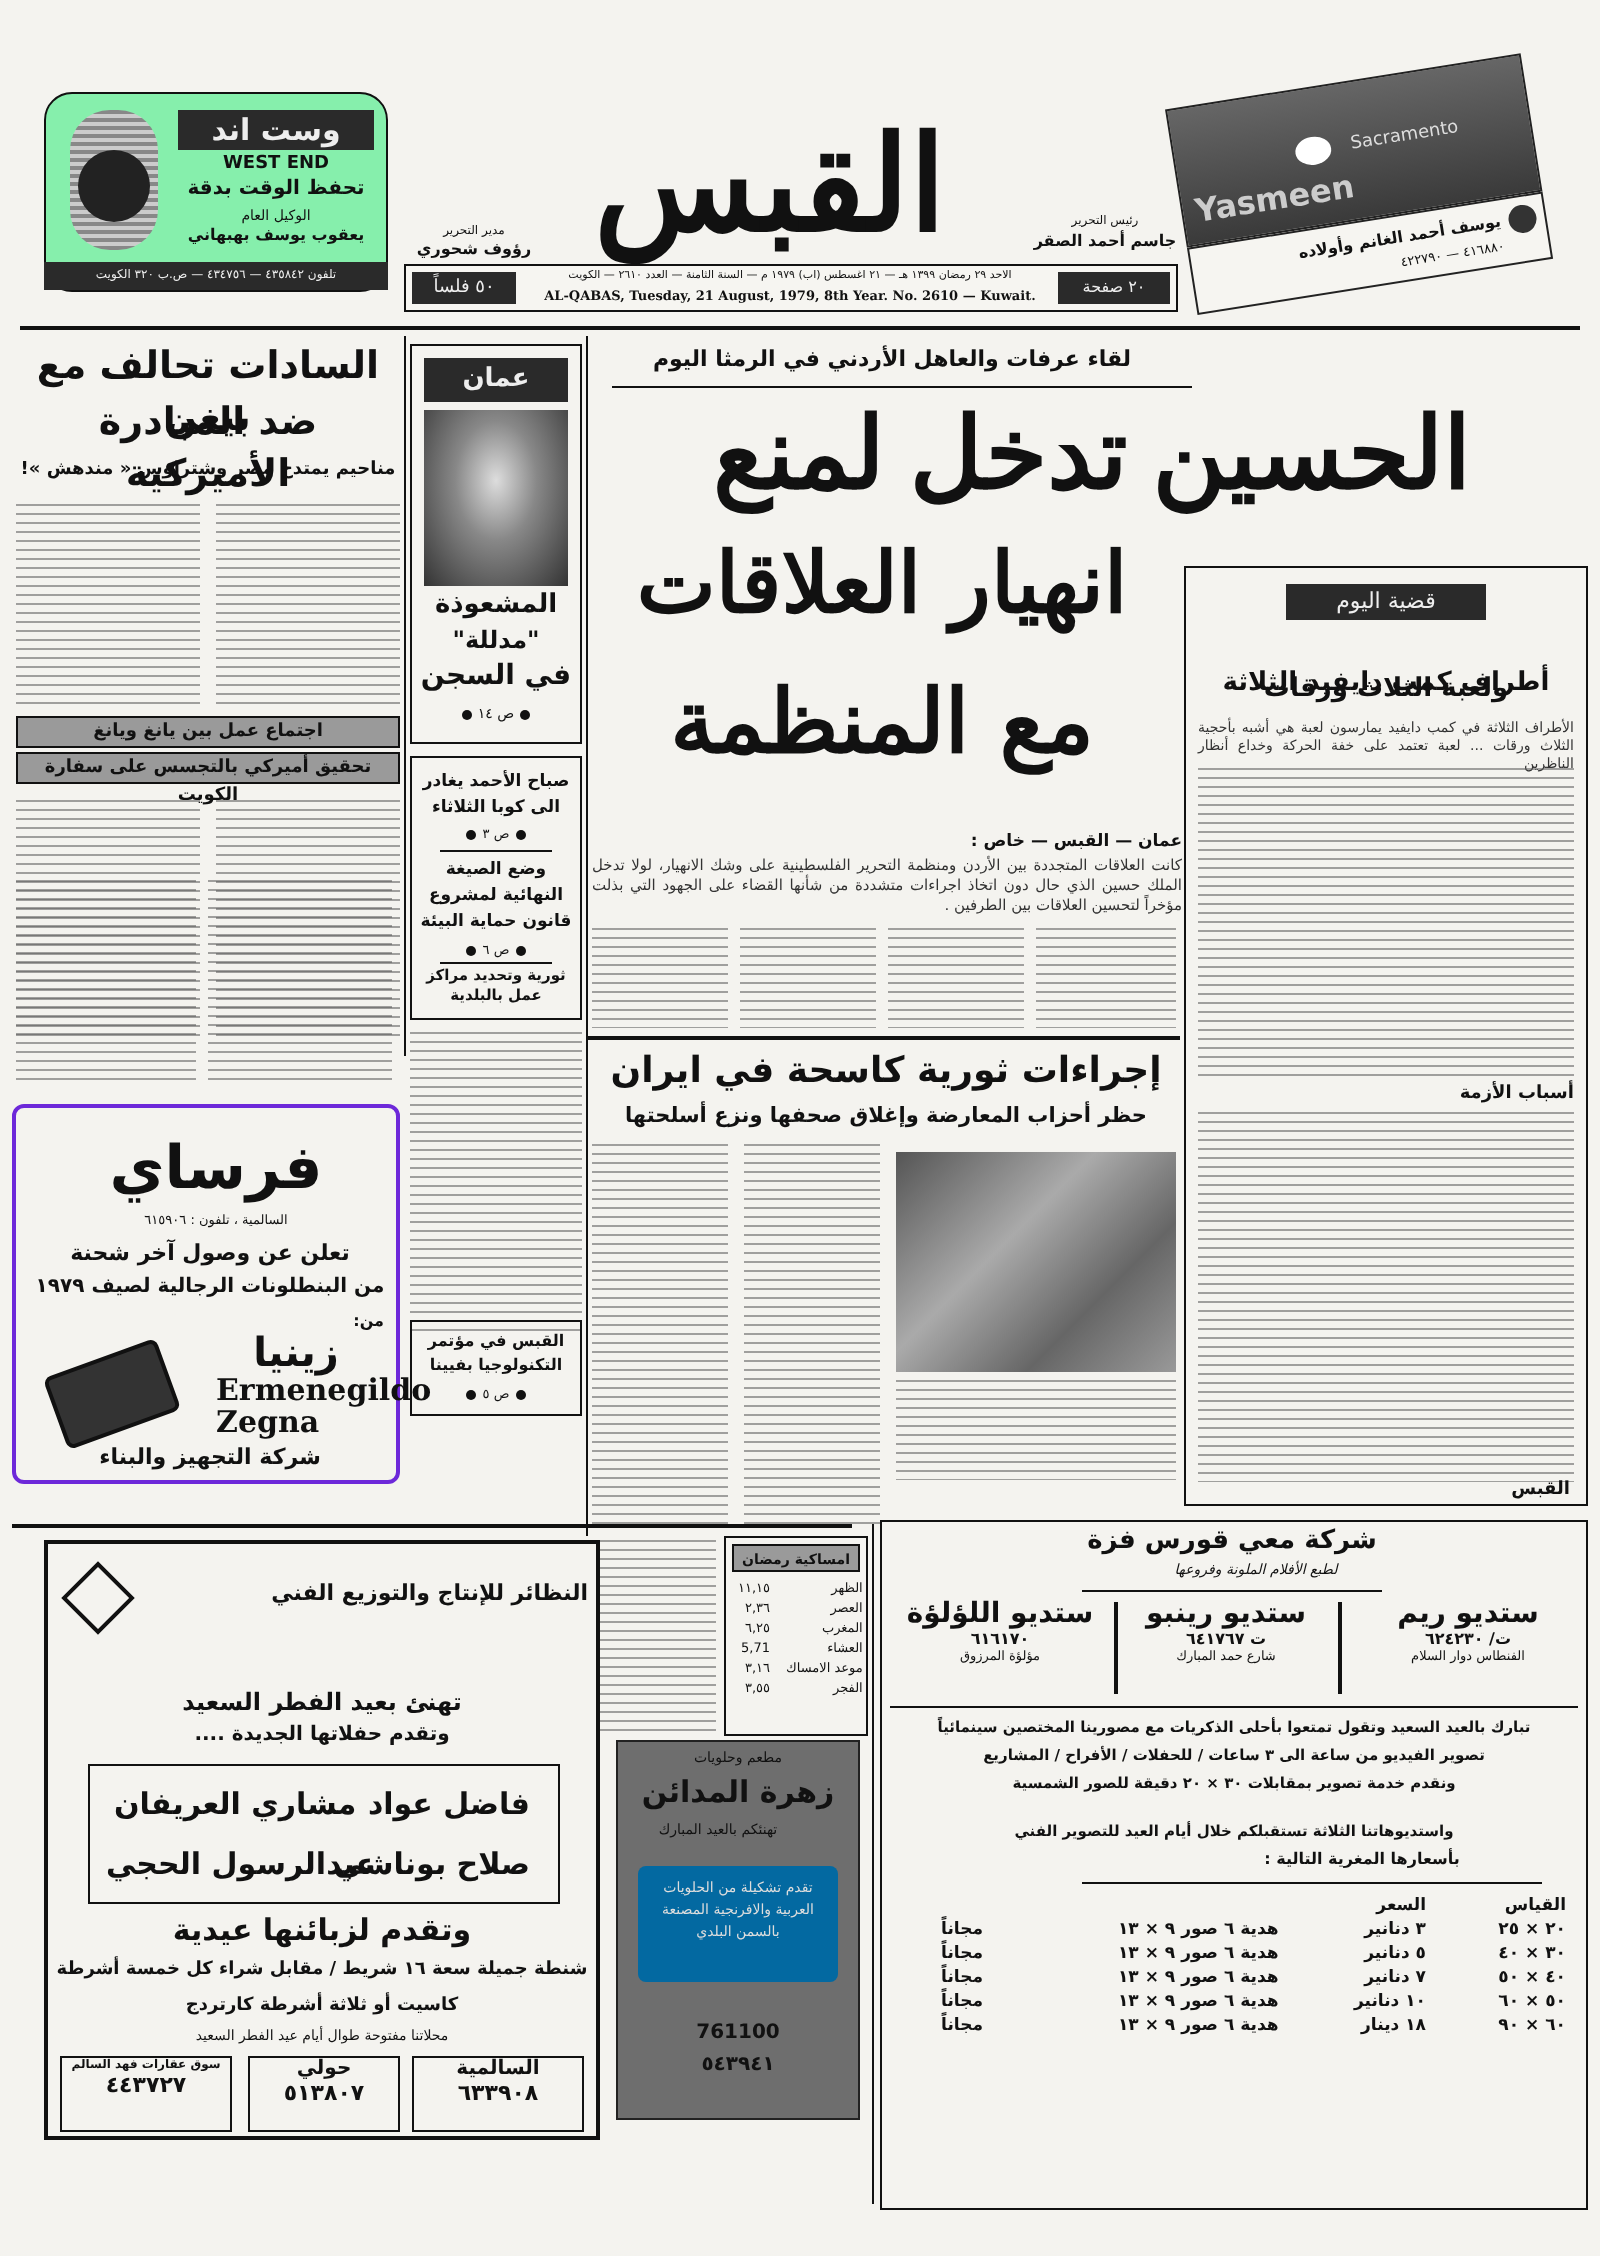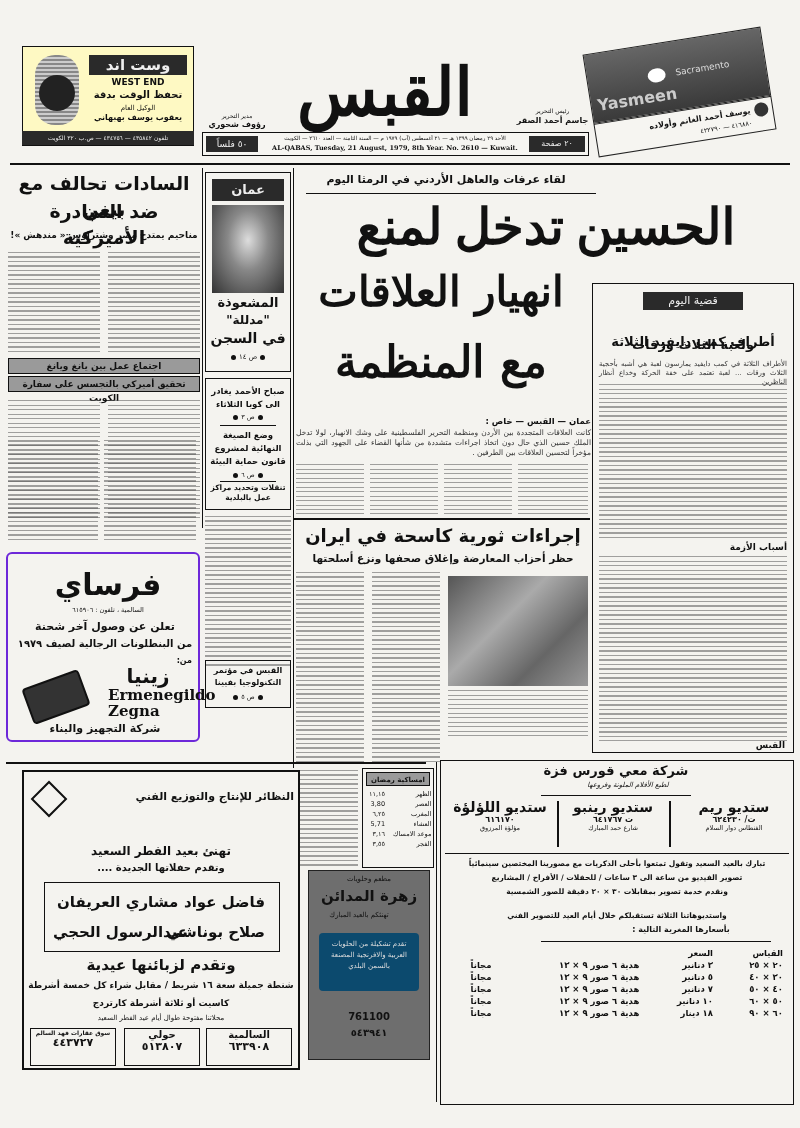--- a/index.html
+++ b/index.html
@@ -18,21 +18,21 @@
   .photo2 { background: linear-gradient(135deg,#555,#aaa 40%,#666 70%,#999); }
   .dot { display:inline-block; width:5px; height:5px; border-radius:50%; background:#111; margin:0 3px; vertical-align:middle; }
   table.t { border-collapse: collapse; font-size: 8px; }
   table.t td { padding: 1px 4px; white-space: nowrap; }
 </style>
 </head>
 <body>
 
 <div class="abs" style="left:0;top:0;width:800px;height:165px;">
 
-  <div class="abs box" style="left:22px;top:46px;width:172px;height:100px;background:#fef9c3;">
+  <div class="abs box" style="left:22px;top:46px;width:172px;height:100px;background:#86efac;border-radius:14px;">
     <div class="abs photo" style="left:12px;top:8px;width:44px;height:70px;border-radius:20px;background:repeating-linear-gradient(0deg,#888 0 2px,#ccc 2px 4px);"></div>
     <div class="abs" style="left:16px;top:28px;width:36px;height:36px;border-radius:50%;background:#222;"></div>
     <div class="abs dark center" style="left:66px;top:8px;width:98px;height:20px;font-size:15px;font-weight:bold;line-height:20px;">وست اند</div>
     <div class="abs center hb" style="left:66px;top:30px;width:98px;font-size:9px;direction:ltr;">WEST END</div>
     <div class="abs center hb" style="left:66px;top:42px;width:98px;font-size:10px;">تحفظ الوقت بدقة</div>
     <div class="abs center" style="left:66px;top:57px;width:98px;font-size:7px;">الوكيل العام</div>
     <div class="abs center hb" style="left:66px;top:66px;width:98px;font-size:8px;">يعقوب يوسف بهبهاني</div>
     <div class="abs dark center" style="left:-1px;top:84px;width:172px;height:14px;font-size:6px;line-height:14px;">تلفون ٤٣٥٨٤٢ — ٤٣٤٧٥٦ — ص.ب ٣٢٠ الكويت</div>
   </div>
 
@@ -87,21 +87,21 @@
   <div class="abs center" style="left:0;top:180px;width:84px;font-size:7px;"><span class="dot"></span><span>ص ١٤</span><span class="dot"></span></div>
 </div>
 
 <div class="abs box" style="left:205px;top:378px;width:86px;height:132px;">
   <div class="abs center hb" style="left:4px;top:6px;width:76px;font-size:8.5px;line-height:13px;">صباح الأحمد يغادر الى كوبا الثلاثاء</div>
   <div class="abs center" style="left:0;top:34px;width:84px;font-size:6.5px;"><span class="dot"></span><span>ص ٣</span><span class="dot"></span></div>
   <div class="rule" style="left:14px;top:46px;width:56px;height:1px;"></div>
   <div class="abs center hb" style="left:4px;top:50px;width:76px;font-size:8.5px;line-height:13px;">وضع الصيغة النهائية لمشروع قانون حماية البيئة</div>
   <div class="abs center" style="left:0;top:92px;width:84px;font-size:6.5px;"><span class="dot"></span><span>ص ٦</span><span class="dot"></span></div>
   <div class="rule" style="left:14px;top:102px;width:56px;height:1px;"></div>
-  <div class="abs center hb" style="left:4px;top:104px;width:76px;font-size:7.5px;line-height:10px;">تنقلات وتحديد مراكز عمل بالبلدية</div>
+  <div class="abs center hb" style="left:4px;top:104px;width:76px;font-size:7.5px;line-height:10px;">ثورية وتحديد مراكز عمل بالبلدية</div>
 </div>
 
 <div class="abs" style="left:296px;top:165px;width:300px;height:360px;">
   <div class="abs center hb" style="left:0;top:8px;width:300px;font-size:11px;">لقاء عرفات والعاهل الأردني في الرمثا اليوم</div>
   <div class="rule" style="left:10px;top:28px;width:290px;height:1px;"></div>
 </div>
 <div class="abs center" style="left:296px;top:195px;width:500px;font-size:50px;font-weight:bold;line-height:64px;font-family:Liberation Serif, serif;">الحسين تدخل لمنع</div>
 <div class="abs center" style="left:296px;top:262px;width:290px;font-size:42px;font-weight:bold;line-height:60px;font-family:'DejaVu Serif',serif;">انهيار العلاقات</div>
 <div class="abs center" style="left:296px;top:330px;width:290px;font-size:44px;font-weight:bold;line-height:64px;font-family:'DejaVu Serif',serif;">مع المنظمة</div>
 <div class="abs hb" style="left:296px;top:416px;width:295px;font-size:8.5px;">عمان — القبس — خاص :</div>
@@ -184,21 +184,21 @@
 <div class="abs box" style="left:362px;top:768px;width:72px;height:100px;">
   <div class="abs grey center hb" style="left:3px;top:3px;width:64px;height:14px;font-size:7px;line-height:14px;border:1px solid #111;">امساكية رمضان</div>
   <table class="t abs" style="left:2px;top:20px;width:66px;font-size:6.5px;">
     <tbody>
         <tr>
           <td>الظهر</td>
           <td>١١,١٥</td>
         </tr>
     <tr>
           <td>العصر</td>
-          <td>3,80</td>
+          <td>٢,٣٦</td>
         </tr>
     <tr>
           <td>المغرب</td>
           <td>٦,٢٥</td>
         </tr>
     <tr>
           <td>العشاء</td>
           <td>5,71</td>
         </tr>
     <tr>
@@ -211,21 +211,21 @@
         </tr>
   </tbody>
     </table>
 </div>
 <div class="abs lines" style="left:300px;top:770px;width:58px;height:96px;"></div>
 
 <div class="abs" style="left:308px;top:870px;width:122px;height:190px;background:#6e6e6e;border:1.5px solid #222;">
   <div class="abs center" style="left:0;top:4px;width:120px;font-size:7px;color:#111;">مطعم وحلويات</div>
   <div class="abs center hb" style="left:0;top:16px;width:120px;font-size:15px;">زهرة المدائن</div>
   <div class="abs center" style="left:0;top:40px;width:100px;font-size:7px;color:#111;">تهنئكم بالعيد المبارك</div>
-  <div class="abs center" style="left:10px;top:62px;width:100px;height:58px;background:#0c4a6e;color:#ddd;font-size:7px;line-height:11px;padding:6px 4px;border-radius:4px;">تقدم تشكيلة من الحلويات العربية والافرنجية المصنعة بالسمن البلدي</div>
+  <div class="abs center" style="left:10px;top:62px;width:100px;height:58px;background:#0369a1;color:#ddd;font-size:7px;line-height:11px;padding:6px 4px;border-radius:4px;">تقدم تشكيلة من الحلويات العربية والافرنجية المصنعة بالسمن البلدي</div>
   <div class="abs center hb" style="left:0;top:140px;width:120px;font-size:10px;">761100</div>
   <div class="abs center hb" style="left:0;top:156px;width:120px;font-size:10px;">٥٤٣٩٤١</div>
 </div>
 
 <div class="abs box" style="left:440px;top:760px;width:354px;height:345px;">
   <div class="abs center hb" style="left:0;top:2px;width:350px;font-size:13px;">شركة معي قورس فزة</div>
   <div class="abs center" style="left:12px;top:20px;width:350px;font-size:7px;font-style:italic;">لطبع الأفلام الملونة وفروعها</div>
   <div class="rule" style="left:100px;top:34px;width:150px;height:1px;"></div>
   <div class="abs center" style="right:4px;top:38px;width:110px;">
     <div class="hb" style="font-size:14px;">ستديو ريم</div>

